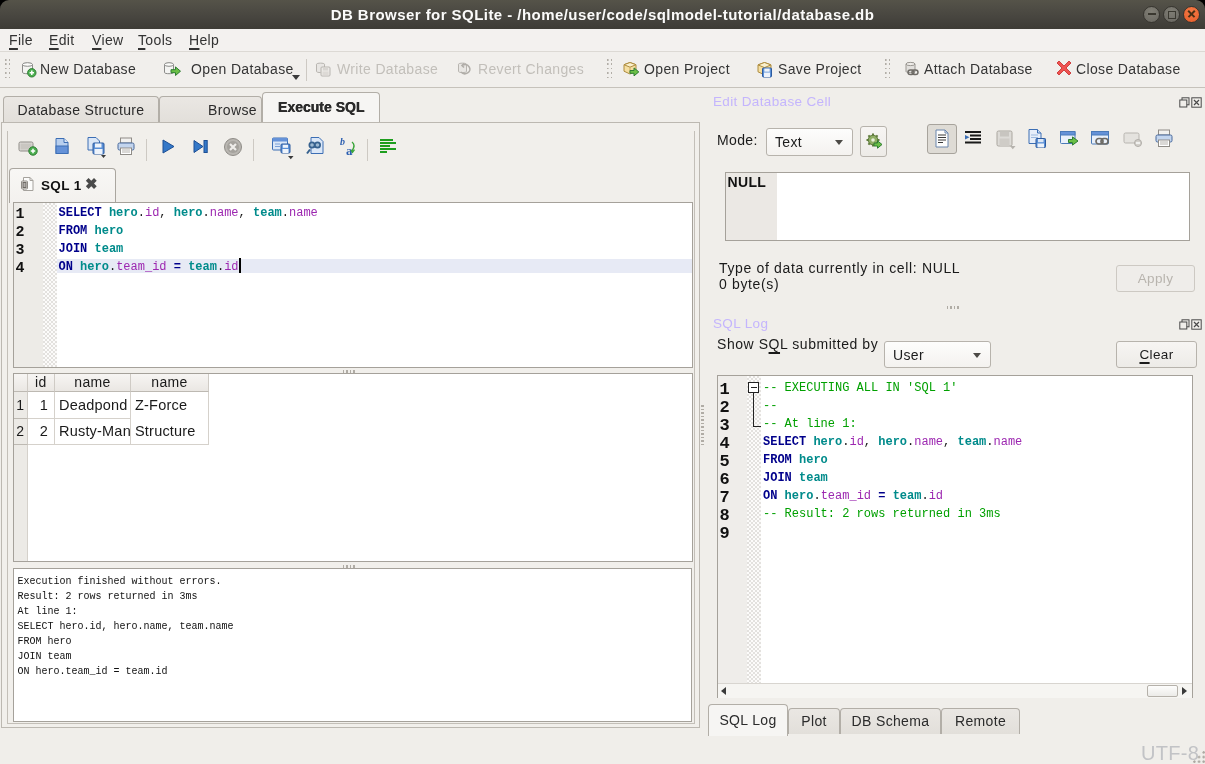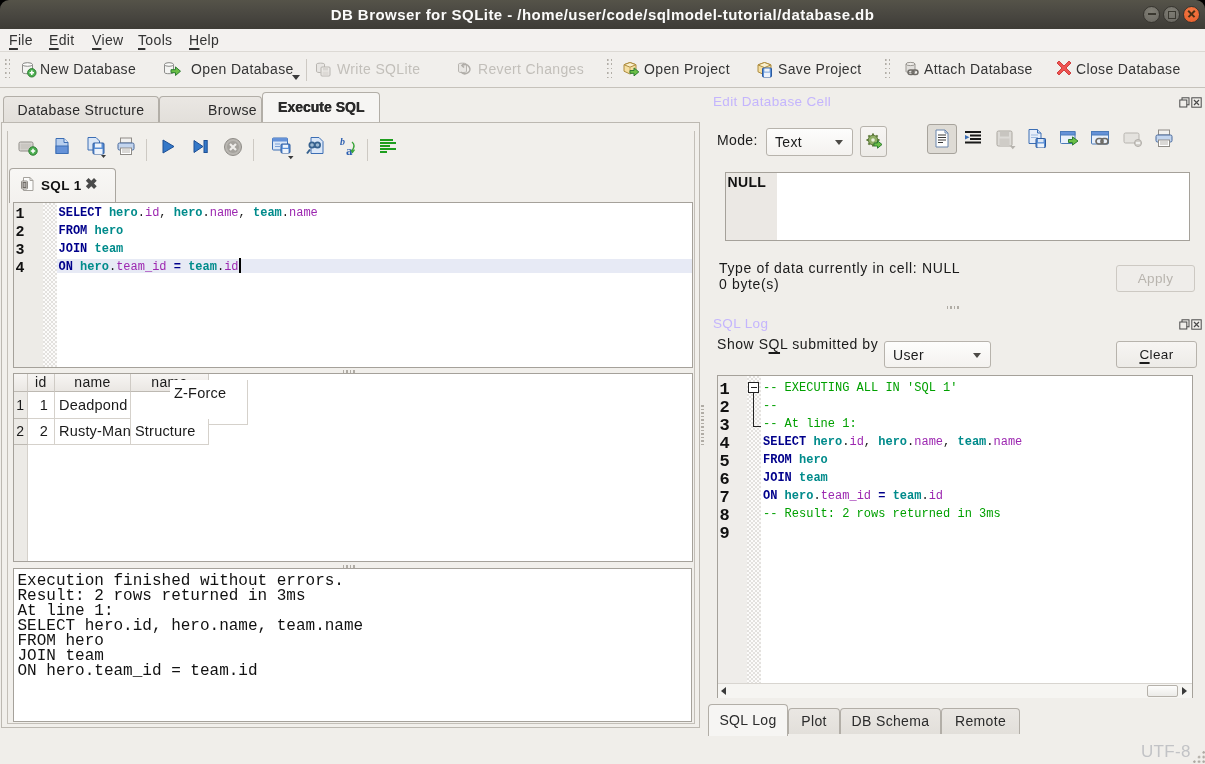--- a/index.html
+++ b/index.html
@@ -95,21 +95,21 @@
 <div class="abs menuitem" style="left:9px;"><span class="mn">F</span>ile</div>
 <div class="abs menuitem" style="left:49px;"><span class="mn">E</span>dit</div>
 <div class="abs menuitem" style="left:92px;"><span class="mn">V</span>iew</div>
 <div class="abs menuitem" style="left:138px;"><span class="mn">T</span>ools</div>
 <div class="abs menuitem" style="left:189px;"><span class="mn">H</span>elp</div>
 
 <div class="abs" id="toolbar"></div>
 <div class="abs handle" style="left:4px;"></div>
 <div class="abs tbtext" style="left:40px;">New Database</div>
 <div class="abs tbtext" style="left:191px;">Open Database</div>
-<div class="abs tbtext dis" style="left:337px;">Write SQLite</div>
+<div class="abs tbtext dis" style="left:337px;">Write Database</div>
 <div class="abs tbtext dis" style="left:478px;">Revert Changes</div>
 <div class="abs tbtext" style="left:644px;">Open Project</div>
 <div class="abs tbtext" style="left:778px;">Save Project</div>
 <div class="abs tbtext" style="left:924px;">Attach Database</div>
 <div class="abs tbtext" style="left:1076px;">Close Database</div>
 <div class="abs tbsep" style="left:306px;"></div>
 <div class="abs handle" style="left:606px;"></div>
 <div class="abs handle" style="left:884px;"></div>
 
 <div class="abs tbicon" style="left:20px;"><svg width="17" height="17" viewBox="0 0 17 17">
@@ -259,30 +259,30 @@
 
 <div class="abs codeframe" style="left:13px; top:373px; width:680px; height:189px;"></div>
 <div class="abs" style="left:14px; top:374px; width:13.5px; height:187px; background:#eceae6; border-right:1px solid #d5d1cb;"></div>
 <div class="gridhdr" style="left:14px; top:374px; width:13.5px; height:18px;"></div>
 <div class="gridhdr" style="left:27.5px; top:374px; width:27.5px; height:18px;">id</div>
 <div class="gridhdr" style="left:55px; top:374px; width:76px; height:18px;">name</div>
 <div class="gridhdr" style="left:131px; top:374px; width:78px; height:18px;">name</div>
 <div class="gridhdr" style="left:14px; top:392px; width:13.5px; height:27px; line-height:26px; background:#eceae6;">1</div>
 <div class="gridcell" style="left:27.5px; top:392px; width:27.5px; height:27px; text-align:right; padding-right:6px;">1</div>
 <div class="gridcell" style="left:55px; top:392px; width:76px; height:27px;">Deadpond</div>
-<div class="gridcell" style="left:131px; top:380px; width:78px; height:45px;margin-left:39px;">Z-Force</div>
+<div class="gridcell" style="left:131px; top:392px; width:78px; height:45px;">Z-Force</div>
 <div class="gridhdr" style="left:14px; top:419px; width:13.5px; height:26px; line-height:25px; background:#eceae6;">2</div>
 <div class="gridcell" style="left:27.5px; top:419px; width:27.5px; height:26px; text-align:right; line-height:25px; padding-right:6px;">2</div>
 <div class="gridcell" style="left:55px; top:419px; width:76px; height:26px; line-height:25px;">Rusty-Man</div>
 <div class="gridcell" style="left:131px; top:419px; width:78px; height:26px; line-height:25px;">Structure</div>
 
 <div class="abs hdots" style="left:343px; top:564.5px;"></div>
 
 <div class="abs codeframe" style="left:13px; top:568px; width:679px; height:154px;"></div>
-<div class="abs mono" style="left:17.5px; top:574px; font-size:16px; line-height:15px; color:#111; white-space:pre;">Execution finished without errors.
+<div class="abs mono" style="left:17.5px; top:574px; font-size:10px; line-height:15px; color:#111; white-space:pre;">Execution finished without errors.
 Result: 2 rows returned in 3ms
 At line 1:
 SELECT hero.id, hero.name, team.name
 FROM hero
 JOIN team
 ON hero.team_id = team.id</div>
 
 <div class="abs vdots" style="left:700.5px; top:405px; height:40px;"></div>
 
 <div class="abs dock-title" style="left:713px; top:94px; font-size:13.5px;">Edit Database Cell</div>
@@ -391,17 +391,17 @@
 <div class="abs" style="left:717.5px; top:683px; width:474px; height:14.5px; background:#f6f5f2; border-top:1px solid #d8d5d0;"></div>
 <div class="abs" style="left:721px; top:686.5px; width:0; height:0; border-top:4px solid transparent; border-bottom:4px solid transparent; border-right:5px solid #3a3a3a;"></div>
 <div class="abs" style="left:1182px; top:686.5px; width:0; height:0; border-top:4px solid transparent; border-bottom:4px solid transparent; border-left:5px solid #3a3a3a;"></div>
 <div class="abs" style="left:1147px; top:684.5px; width:31px; height:12px; background:linear-gradient(#fdfdfc,#ecebe8); border:1px solid #b5b1aa; border-radius:2px;"></div>
 
 <div class="abs tab active" style="left:708px; top:704px; width:80px; height:32px; line-height:30px;">SQL Log</div>
 <div class="abs tab" style="left:788px; top:708px; width:52px; height:26px; line-height:25px;">Plot</div>
 <div class="abs tab" style="left:840px; top:708px; width:101px; height:26px; line-height:25px;">DB Schema</div>
 <div class="abs tab" style="left:941px; top:708px; width:79px; height:26px; line-height:25px;">Remote</div>
 
-<div class="abs" style="left:1141px; top:742px; color:#c2c3c6; font-size:17px; letter-spacing:0.3px;">UTF-8</div>
+<div class="abs" style="left:1141px; top:742px; color:#c2c3c6; font-size:20px; letter-spacing:0.3px;">UTF-8</div>
 <div class="abs" style="left:1191px; top:749px; width:14px; height:14px;
   background-image:radial-gradient(circle, #aaa69f 1.1px, transparent 1.4px);
   background-size:4.7px 4.7px; background-position:1px 1px;
   clip-path:polygon(100% 0, 100% 100%, 0 100%);"></div>
 
 </body></html>

